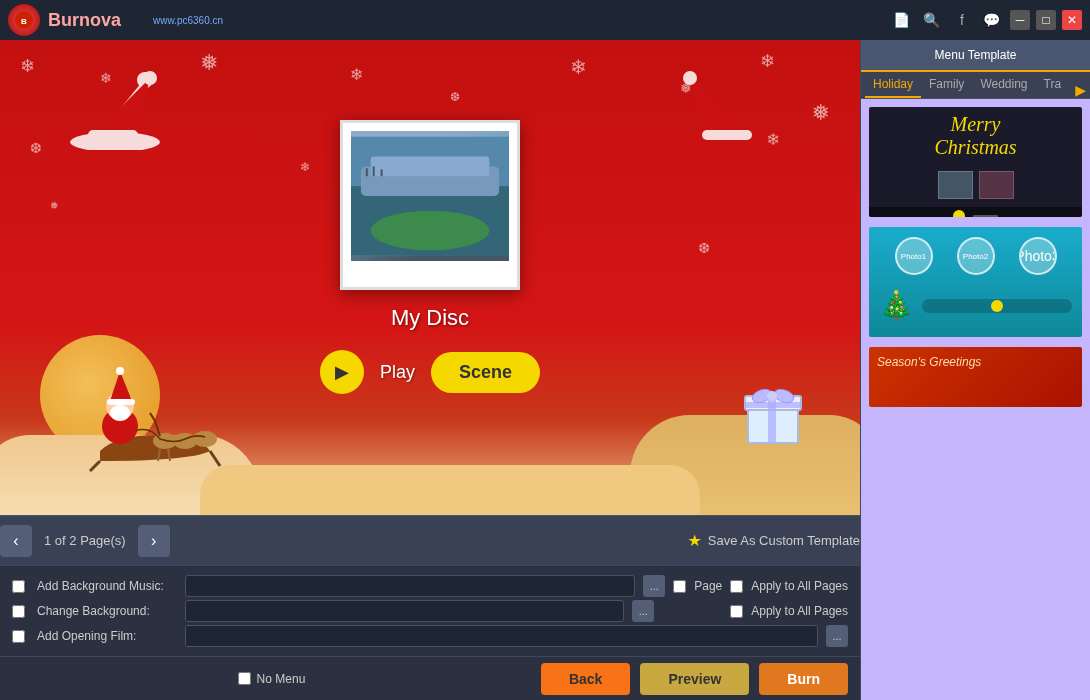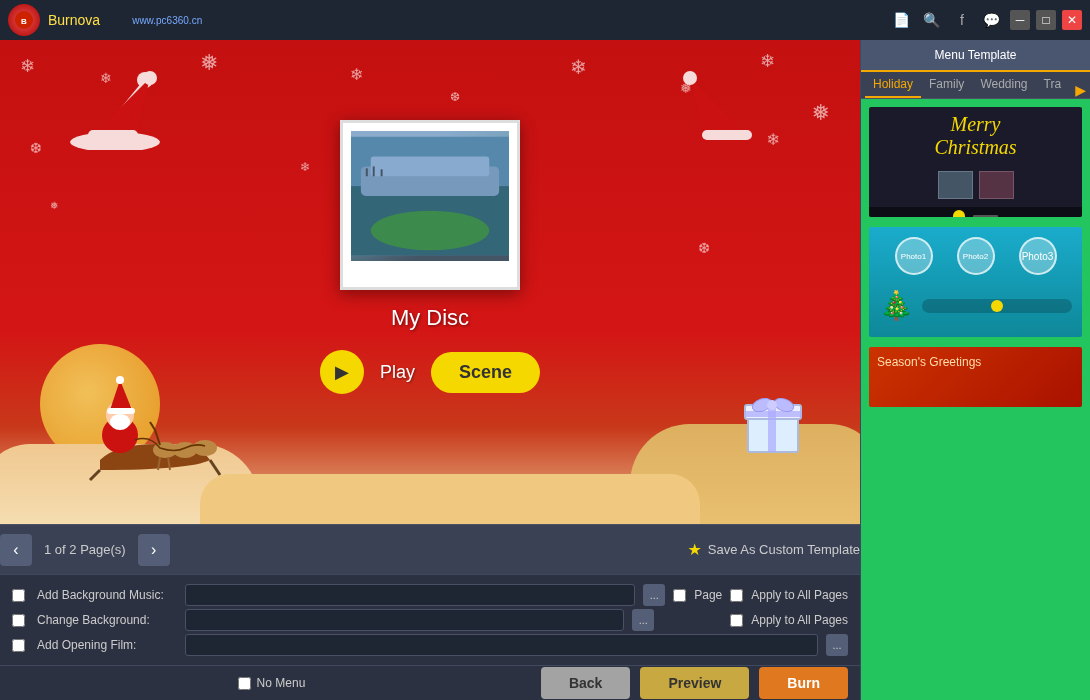--- a/index.html
+++ b/index.html
@@ -15,21 +15,21 @@
       justify-content: space-between;
     }
     .titlebar-left { display: flex; align-items: center; gap: 8px; }
     .titlebar-logo {
       width: 32px; height: 32px;
       background: radial-gradient(circle, #e55, #a00);
       border-radius: 50%;
       display: flex; align-items: center; justify-content: center;
       font-size: 10px; font-weight: bold; color: #fff;
     }
-    .titlebar-brand { color: #fde047; font-size: 14px; font-weight: normal; }
+    .titlebar-brand { color: #fca5a5; font-size: 18px; font-weight: bold; }
     .titlebar-watermark { color: #7af; font-size: 10px; padding-left: 24px; }
     .titlebar-right { display: flex; align-items: center; gap: 6px; }
     .titlebar-icon-btn {
       width: 24px; height: 24px;
       background: none; border: none; color: #aaa; cursor: pointer;
       display: flex; align-items: center; justify-content: center;
       font-size: 14px;
     }
     .win-btn { width: 20px; height: 20px; border: none; cursor: pointer; font-size: 12px; border-radius: 2px; }
     .win-min { background: #555; color: #fff; }
@@ -255,46 +255,46 @@
       background: #555e77; border: none; color: #ccc;
       width: 22px; height: 22px; border-radius: 3px; cursor: pointer; font-size: 11px;
     }
     .settings-check-group {
       display: flex; align-items: center; gap: 4px;
       color: #ccc; font-size: 12px;
     }
 
     
     .action-bar {
-      height: 35px;
+      height: 44px;
       background: #2b3140;
       display: flex;
       align-items: center;
       justify-content: flex-end;
       padding: 0 12px;
       gap: 10px;
       border-top: 1px solid #404860;
     }
     .no-menu-check { display: flex; align-items: center; gap: 6px; color: #ccc; font-size: 12px; margin-right: auto; margin-left: auto; }
     .action-btn {
       padding: 8px 28px;
       border-radius: 4px;
       border: none;
       cursor: pointer;
       font-size: 14px;
       font-weight: bold;
     }
-    .back-btn { background: #a3a3a3; color: #333; }
+    .back-btn { background: #f97316; color: #333; }
     .preview-btn { background: #c8a840; color: #333; }
     .burn-btn { background: #e07820; color: #fff; }
 
     
     .right-panel {
       width: 230px;
-      background: #22c55e;
+      background: #c4b5fd;
       display: flex;
       flex-direction: column;
       border-left: 1px solid #404860;
     }
     .template-tabs {
       display: flex;
       background: #3a4155;
     }
     .template-tab {
       flex: 1;
@@ -653,35 +653,35 @@
             <div style="width:25px;height:3px;background:#555;border-radius:1px;"></div>
           </div>
         </div>
       </div>
 
       <div class="template-item">
         <div class="template-preview tpl-3" style="height:110px;">
           <div class="tpl-3-photos">
             <div style="width:38px;height:38px;border-radius:50%;background:rgba(255,255,255,0.3);border:2px solid rgba(255,255,255,0.7);overflow:hidden;display:flex;align-items:center;justify-content:center;font-size:8px;color:#fff;">Photo1</div>
             <div style="width:38px;height:38px;border-radius:50%;background:rgba(255,255,255,0.3);border:2px solid rgba(255,255,255,0.7);overflow:hidden;display:flex;align-items:center;justify-content:center;font-size:8px;color:#fff;">Photo2</div>
-            <div style="width:38px;height:38px;border-radius:50%;background:rgba(255,255,255,0.3);border:2px solid rgba(255,255,255,0.7);overflow:hidden;display:flex;align-items:center;justify-content:center;font-size:10px;color:#fff;">Photo3</div>
+            <div style="width:38px;height:38px;border-radius:50%;background:rgba(255,255,255,0.3);border:2px solid rgba(255,255,255,0.7);overflow:hidden;display:flex;align-items:center;justify-content:center;font-size:14px;color:#fff;">Photo3</div>
           </div>
 
           <div style="display:flex;align-items:center;justify-content:flex-start;padding:4px 10px;gap:8px;">
             <div style="font-size:28px;">🎄</div>
             <div style="flex:1;height:14px;background:rgba(0,0,0,0.2);border-radius:7px;display:flex;align-items:center;justify-content:center;">
               <div style="width:12px;height:12px;background:#f5d800;border-radius:50%;"></div>
             </div>
           </div>
         </div>
       </div>
 
       <div class="template-item">
         <div class="template-preview tpl-4" style="height:60px;background:linear-gradient(135deg,#cc3300,#aa1100);">
-          <div style="padding:8px;color:#ffddaa;font-size:12px;">Season's Greetings</div>
+          <div style="padding:8px;color:#ffddaa;font-size:12px;font-style:italic;">Season's Greetings</div>
         </div>
       </div>
 
     </div>
 
   </div>
 
 </div>
 
 </body></html>

